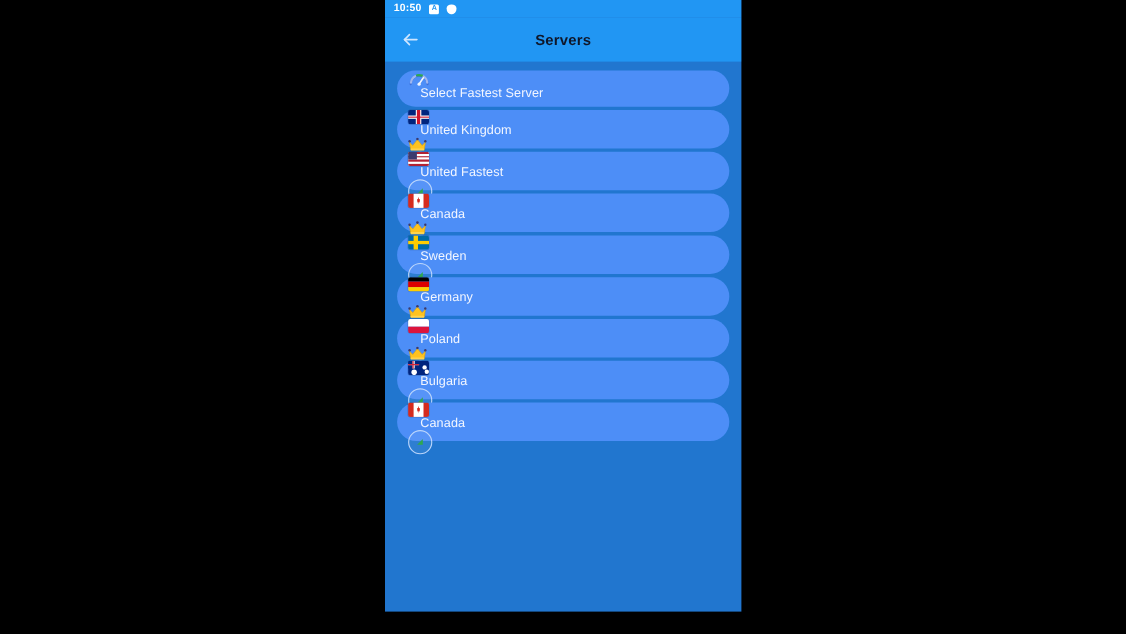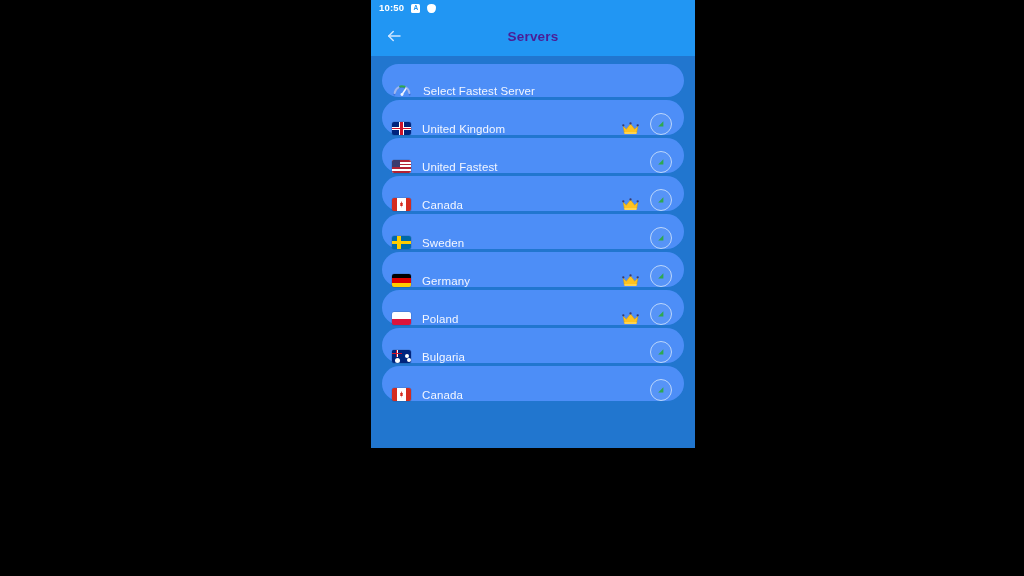--- a/index.html
+++ b/index.html
@@ -4,21 +4,21 @@
 <style>
   html,body{margin:0;padding:0;}
   body{
     width:1024px;height:576px;background:#000;overflow:hidden;
     font-family:"Liberation Sans", sans-serif;
   }
   .stage{position:relative;width:1024px;height:576px;background:#000;}
 
   
   .phone{
-    position:absolute;left:371px;top:0;width:324px;height:448px;
+    position:absolute;left:350px;top:0;width:324px;height:556px;
     background:#2176cf;overflow:hidden;
   }
 
   
   .statusbar{
     height:16px;background:#2196f3;display:flex;align-items:center;
     padding:0 8px;gap:7px;
   }
   .status-time{
     color:#ffffff;font-size:9.5px;font-weight:bold;letter-spacing:.2px;
@@ -42,36 +42,37 @@
     height:40px;background:#2196f3;position:relative;
     display:flex;align-items:center;
   }
   .back-btn{
     position:absolute;left:12px;top:50%;transform:translateY(-50%);
     width:22px;height:22px;display:flex;align-items:center;justify-content:center;
     cursor:pointer;
   }
   .back-btn svg{display:block;}
   .header-title{
-    width:100%;text-align:center;color:#4c1d95;
+    width:100%;text-align:center;color:#0f172a;
     font-size:13.5px;font-weight:bold;letter-spacing:.2px;
   }
 
   
   .list{
     padding:4px 0 0 0;
   }
   .row{
     position:relative;
     margin:3px 11px;height:35px;border-radius:18px;
     background:#4d8ef7;
-    display:flex;align-items:flex-end;
+    display:flex;align-items:flex-start;
     padding:0 12px 0 10px;
     cursor:pointer;
     box-sizing:border-box;
+    flex-direction:column;
   }
   .row.fastest{height:33px;margin-top:4px;}
 
   .flag{
     width:19px;height:13px;border-radius:2px;overflow:hidden;
     flex:0 0 auto;position:relative;
     box-shadow:0 0 0 .5px rgba(0,0,0,.18);
   }
   .flag span{position:absolute;display:block;}
 

